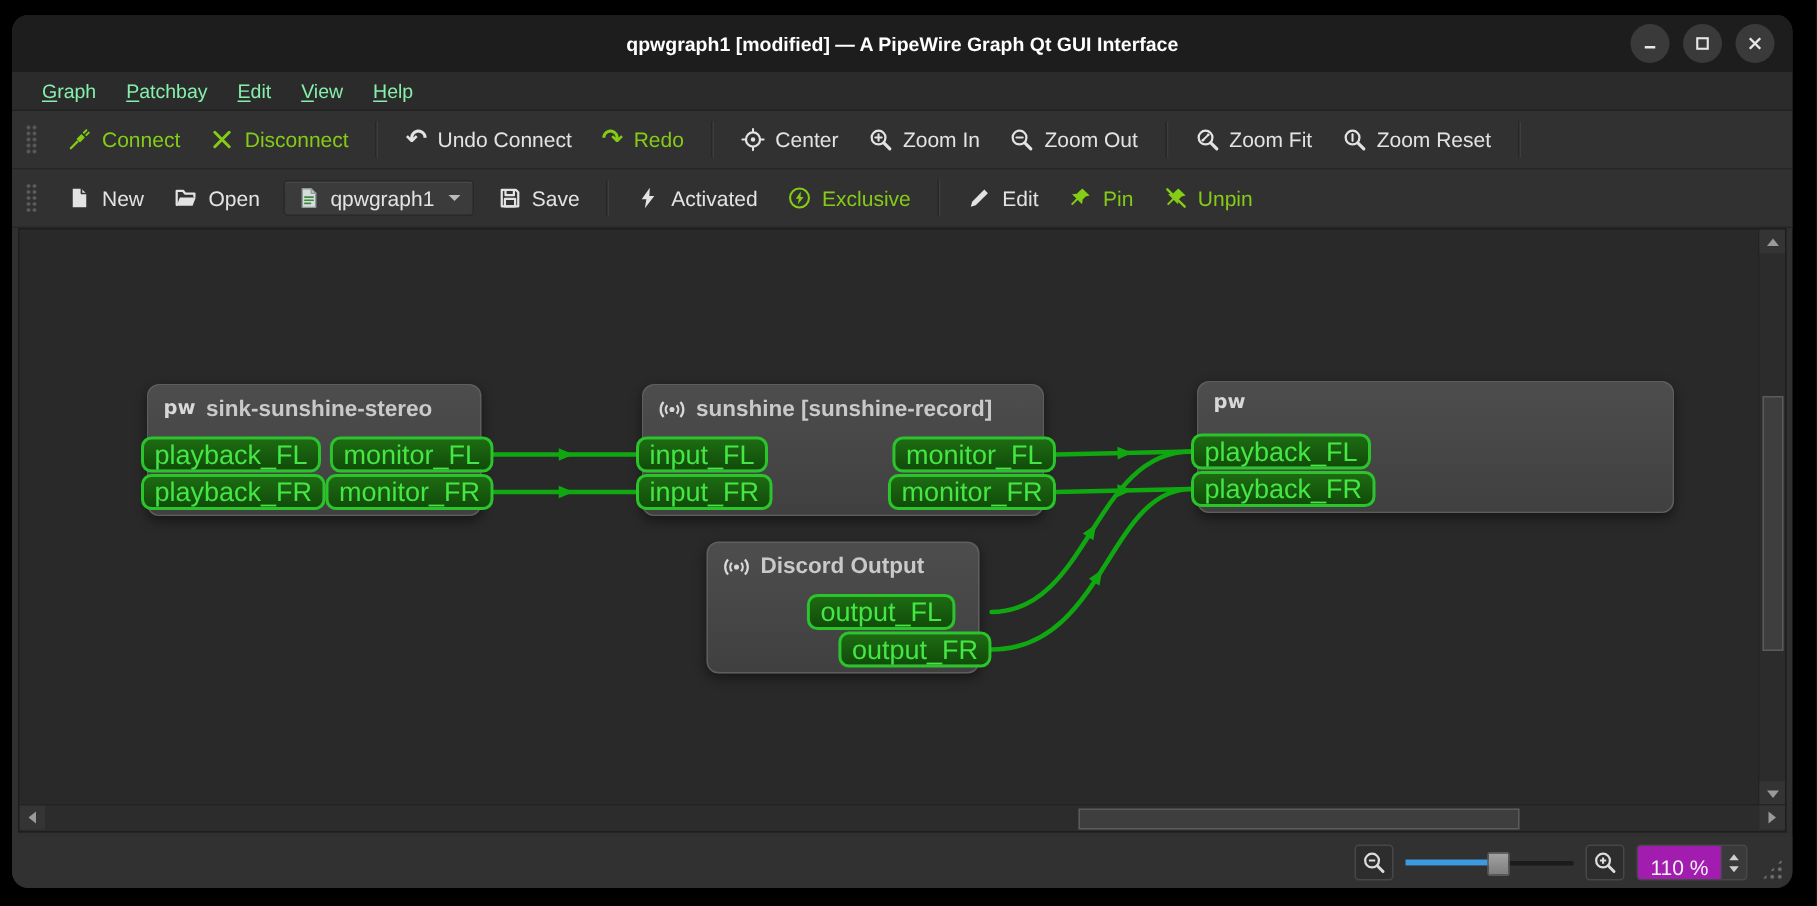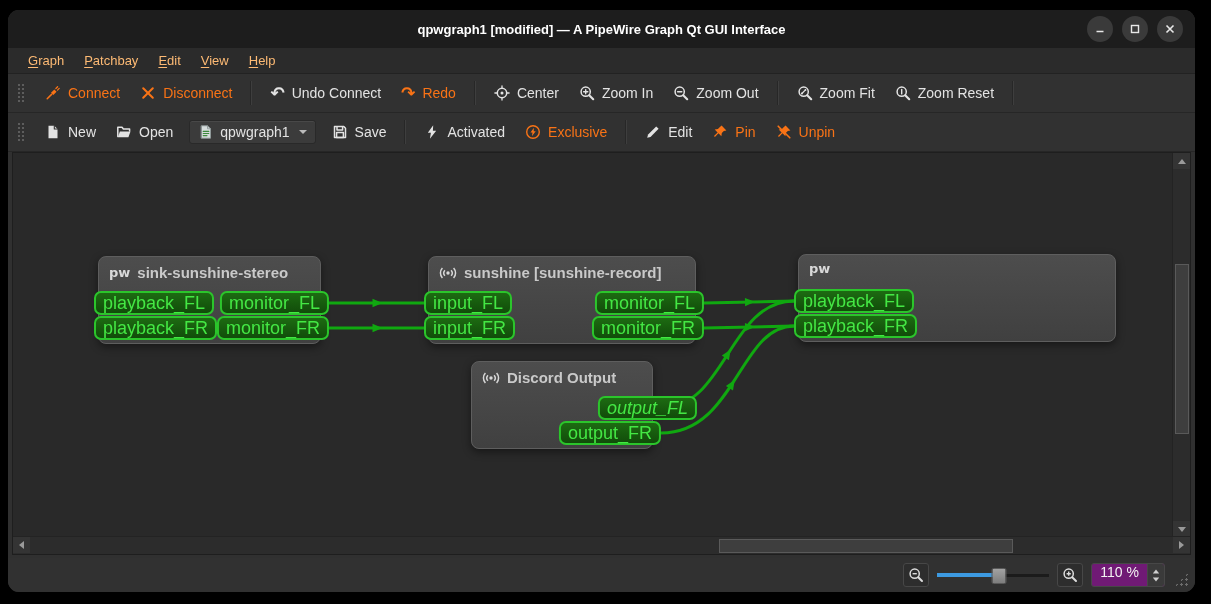--- a/index.html
+++ b/index.html
@@ -5,27 +5,27 @@
   html,body{margin:0;padding:0;}
   body{width:1211px;height:604px;background:#000;font-family:"Liberation Sans",sans-serif;overflow:hidden;position:relative;}
   .window{position:absolute;left:8px;top:10px;width:1187px;height:582px;background:#303030;border-radius:11px;overflow:hidden;display:flex;flex-direction:column;}
   
   .titlebar{height:38px;background:#1d1d1d;display:flex;align-items:center;justify-content:center;position:relative;flex:none;}
   .titlebar .title{color:#ffffff;font-size:13px;font-weight:bold;}
   .win-buttons{position:absolute;right:12px;top:6px;display:flex;gap:9px;}
   .win-btn{width:26px;height:26px;border-radius:50%;background:#3a3a3a;color:#e8e8e8;display:flex;align-items:center;justify-content:center;cursor:pointer;}
   
   .menubar{height:25px;background:#2b2b2b;display:flex;align-items:center;padding-left:10px;border-bottom:1px solid #222;flex:none;}
-  .menu-item{color:#fdba74;font-size:13px;padding:3px 10px;white-space:nowrap;}
+  .menu-item{color:#86efac;font-size:13px;padding:3px 10px;white-space:nowrap;}
   .menu-item u{text-decoration:underline;text-underline-offset:2px;}
   
   .toolbar{height:38px;background:#313131;display:flex;align-items:center;padding:0 6px;gap:2px;border-bottom:1px solid #262626;flex:none;}
   .grip{width:8px;height:20px;margin:0 9px 0 3px;background-image:radial-gradient(circle,#5d5d5d 1px,transparent 1.3px);background-size:4px 4px;}
   .tool-btn{display:flex;align-items:center;gap:7px;padding:5px 9px;color:#e3e3e3;font-size:14px;border-radius:3px;white-space:nowrap;}
-  .tool-btn.disabled{color:#f97316;align-items:center;}
+  .tool-btn.disabled{color:#84cc16;align-items:center;}
   .tool-btn svg{display:block;}
   .glyph{font-family:"DejaVu Sans",sans-serif;font-size:17px;font-weight:bold;line-height:16px;}
   .tb-sep{width:1px;height:24px;background:#272727;border-right:1px solid #3e3e3e;margin:0 7px;}
   .tool-dropdown{display:flex;align-items:center;gap:6px;background:#3b3b3b;border:1px solid #292929;border-radius:3px;padding:3px 8px;margin:0 5px;color:#e3e3e3;font-size:14px;box-shadow:inset 0 1px 0 rgba(255,255,255,.07);}
   .caret{width:0;height:0;border-left:4px solid transparent;border-right:4px solid transparent;border-top:4px solid #bbbbbb;margin-left:3px;}
   
   .canvas-wrap{flex:1;margin:0 4px 3px 4px;position:relative;background:#292929;border:1px solid #1e1e1e;overflow:hidden;}
   .layer{position:absolute;left:0;top:0;right:0;bottom:0;}
   svg.wires{width:100%;height:100%;}
   .node{position:absolute;background:linear-gradient(#4d4d4d,#404040);border:1px solid #5e5e5e;border-radius:8px;box-shadow:0 3px 8px rgba(0,0,0,.45);box-sizing:border-box;}
@@ -45,21 +45,21 @@
   .tri-down{width:0;height:0;border-left:4px solid transparent;border-right:4px solid transparent;border-top:5px solid #9a9a9a;}
   .tri-left{width:0;height:0;border-top:4px solid transparent;border-bottom:4px solid transparent;border-right:5px solid #9a9a9a;}
   .tri-right{width:0;height:0;border-top:4px solid transparent;border-bottom:4px solid transparent;border-left:5px solid #9a9a9a;}
   
   .statusbar{height:34px;background:#313131;display:flex;align-items:center;justify-content:flex-end;padding-right:30px;gap:8px;position:relative;flex:none;}
   .sb-btn{width:24px;height:22px;background:#2d2d2d;border:1px solid #474747;border-radius:3px;display:flex;align-items:center;justify-content:center;color:#dcdcdc;}
   .slider{width:112px;height:16px;position:relative;}
   .slider .track{position:absolute;top:7px;left:0;right:0;height:3px;background:#1b1b1b;}
   .slider .fill{position:absolute;top:6px;left:0;height:4px;background:#3d9ae1;}
   .slider .handle{position:absolute;top:1px;width:13px;height:14px;background:linear-gradient(#a2a2a2,#7d7d7d);border:1px solid #5a5a5a;border-radius:2px;transform:translateX(-50%);}
-  .spinbox{display:flex;align-items:flex-start;background:#701a75;border:1px solid #474747;border-radius:3px;height:24px;box-sizing:border-box;}
+  .spinbox{display:flex;align-items:flex-end;background:#a21caf;border:1px solid #474747;border-radius:3px;height:24px;box-sizing:border-box;}
   .spin-value{color:#f2f2f2;font-size:14px;padding:0 8px;}
   .spin-btns{width:16px;height:22px;background:#3a3a3a;border-left:1px solid #474747;display:flex;flex-direction:column;align-items:center;justify-content:center;gap:3px;border-radius:0 2px 2px 0;}
   .spin-btns .tri-up{border-bottom-color:#cfcfcf;transform:scale(.8);}
   .spin-btns .tri-down{border-top-color:#cfcfcf;transform:scale(.8);}
   .size-grip{position:absolute;right:6px;bottom:5px;width:15px;height:15px;background-image:radial-gradient(circle,#6d6d6d 1.2px,transparent 1.4px);background-size:5px 5px;clip-path:polygon(100% 0,100% 100%,0 100%);}
 </style>
 </head>
 <body>
 
 <div class="window">
@@ -326,21 +326,21 @@
         <div class="port in" style="left: 81px; top: 138px;">playback_FL</div>
         <div class="port in" style="left: 81px; top: 163px;">playback_FR</div>
         <div class="port out" style="left: 316px; top: 138px;">monitor_FL</div>
         <div class="port out" style="left: 316px; top: 163px;">monitor_FR</div>
         <div class="port in" style="left: 411px; top: 138px;">input_FL</div>
         <div class="port in" style="left: 411px; top: 163px;">input_FR</div>
         <div class="port out" style="left: 691px; top: 138px;">monitor_FL</div>
         <div class="port out" style="left: 691px; top: 163px;">monitor_FR</div>
         <div class="port in" style="left: 781px; top: 136px;">playback_FL</div>
         <div class="port in" style="left: 781px; top: 161px;">playback_FR</div>
-        <div class="port out" style="left: 684px; top: 243px; font-style: italic;">output_FL</div>
+        <div class="port out" style="left: 624px; top: 243px;">output_FL</div>
         <div class="port out" style="left: 648px; top: 268px;">output_FR</div>
       </div>
 
     <div class="vscroll">
       <div class="sc-btn up">
           <span class="tri-up"></span>
         </div>
       <div class="vthumb"></div>
       <div class="sc-btn down">
           <span class="tri-down"></span>

